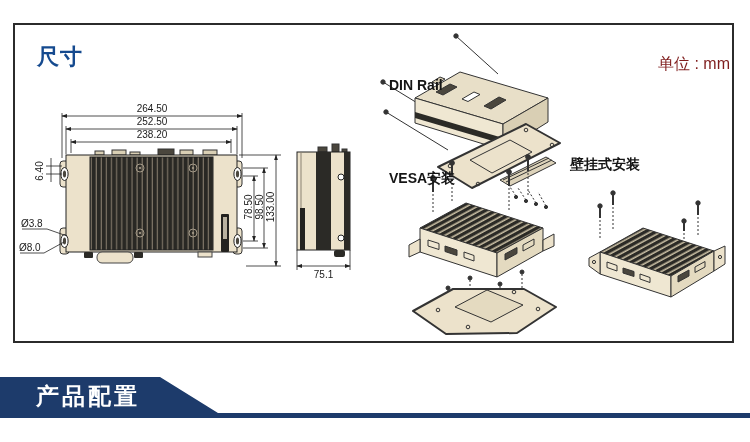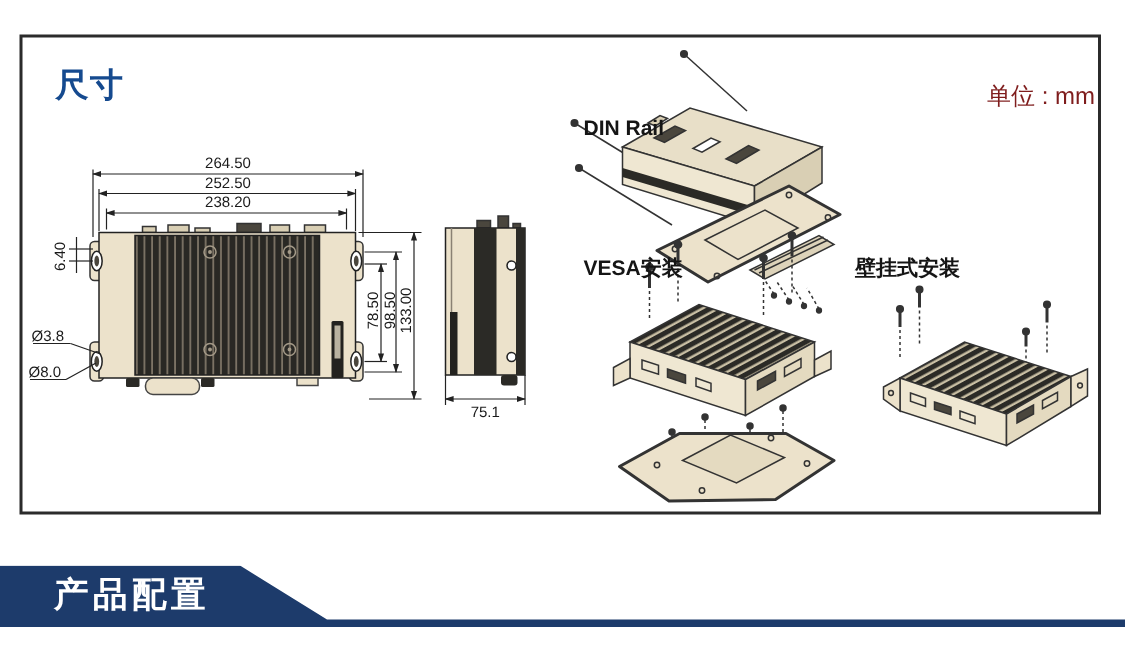--- a/index.html
+++ b/index.html
@@ -12,21 +12,21 @@
     left:13px;top:23px;width:721px;height:320px;
     border:2px solid #2b2b2b;box-sizing:border-box;background:#fff;
   }
   .section-title{
     left:37px;top:42px;font-size:22px;font-weight:bold;color:#154a8f;letter-spacing:1px;
   }
   .unit-label{left:658px;top:54px;font-size:16px;color:#7f1d1d;}
   .view-label{font-size:14px;color:#151515;}
   .lbl-din{left:389px;top:37px;font-weight:700;margin-top:40px;}
   .lbl-vesa{left:389px;top:170px;font-weight:700;}
-  .lbl-wall{left:570px;top:170px;font-weight:600;}
+  .lbl-wall{left:570px;top:156px;font-weight:600;}
   .drawing-svg{left:0;top:0;}
   svg text{font-family:"Liberation Sans",sans-serif;fill:#1a1a1a;}
   .dimtxt{font-size:10px;}
   .banner{
     left:0;top:377px;width:750px;height:41px;background:#1d3b6b;
     clip-path:polygon(0 0,160px 0,218px 36px,750px 36px,750px 41px,0 41px);
   }
   .banner-text{
     left:36px;top:381px;font-size:23px;font-weight:bold;color:#ffffff;letter-spacing:3px;font-family:Liberation Mono, monospace;
   }

